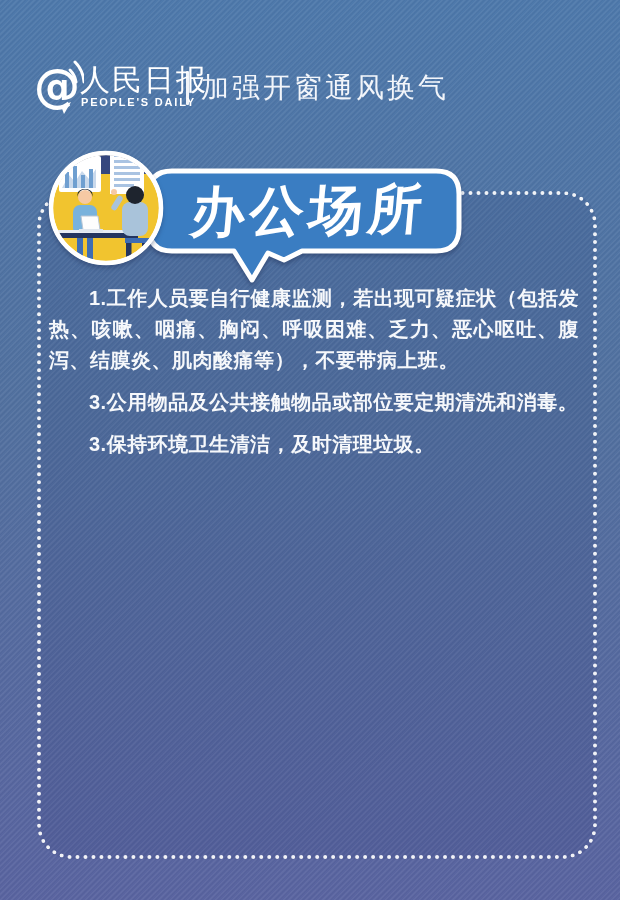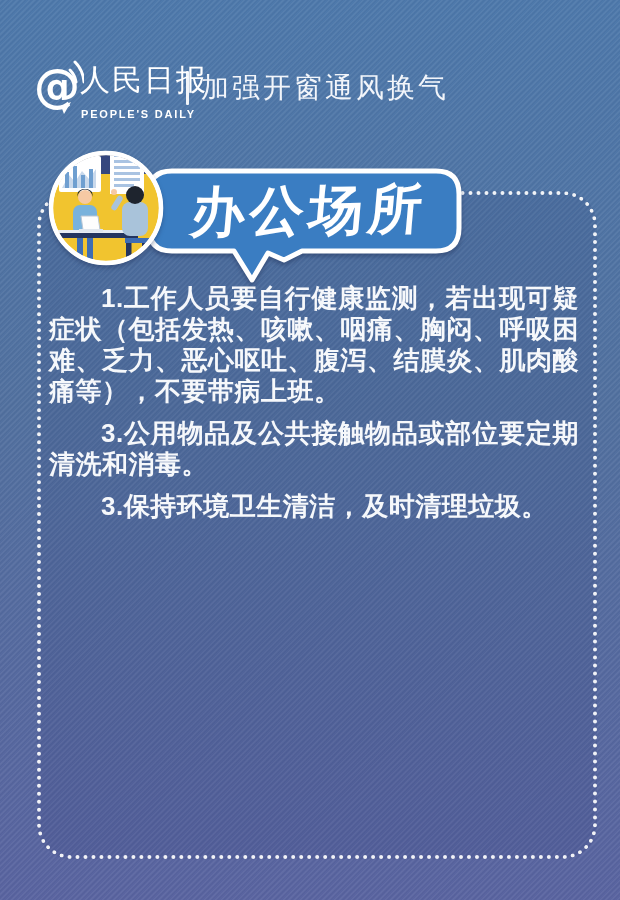--- a/index.html
+++ b/index.html
@@ -18,21 +18,21 @@
       transparent 3px, transparent 4px);
     pointer-events:none;
   }
   
   .logo-icon{position:absolute;left:34px;top:54px;}
   .logo-cn{
     position:absolute;left:80px;top:60px;
     color:#fff;font-size:30px;font-weight:normal;letter-spacing:2px;
   }
   .logo-en{
-    position:absolute;left:81px;top:108px;
+    position:absolute;left:81px;top:96px;
     color:#fff;font-size:11px;font-weight:bold;letter-spacing:1.8px;
   }
   .hdr-divider{
     position:absolute;left:186px;top:71px;width:3px;height:34px;
     background:rgba(255,255,255,0.92);border-radius:1px;
   }
   .hdr-subtitle{
     position:absolute;left:201px;top:69px;
     color:#f2f5fa;font-size:28px;font-weight:400;letter-spacing:3px;white-space:nowrap;
   }
@@ -40,21 +40,21 @@
   .card{
     position:absolute;left:37px;top:191px;width:560px;height:668px;
     box-sizing:border-box;
     border:4px dotted rgba(255,255,255,0.92);
     border-radius:34px;
     background:rgba(25,35,95,0.10);
     padding:88px 14px 0 8px;
   }
   .para{
     color:#f6f8fb;
-    font-size:26px;line-height:31px;font-weight:600;
+    font-size:20px;line-height:31px;font-weight:600;
     letter-spacing:0.5px;
     text-indent:2em;
     text-align:justify;
     margin:0 0 11px 0;
   }
   
   .scene-svg{position:absolute;left:46px;top:148px;filter:drop-shadow(0 3px 2px rgba(25,40,80,0.35));}
   .bubble-svg{position:absolute;left:146px;top:168px;filter:drop-shadow(0 3px 2px rgba(25,40,80,0.40));}
   .bubble-text{
     position:absolute;left:170px;top:177px;width:278px;height:68px;

